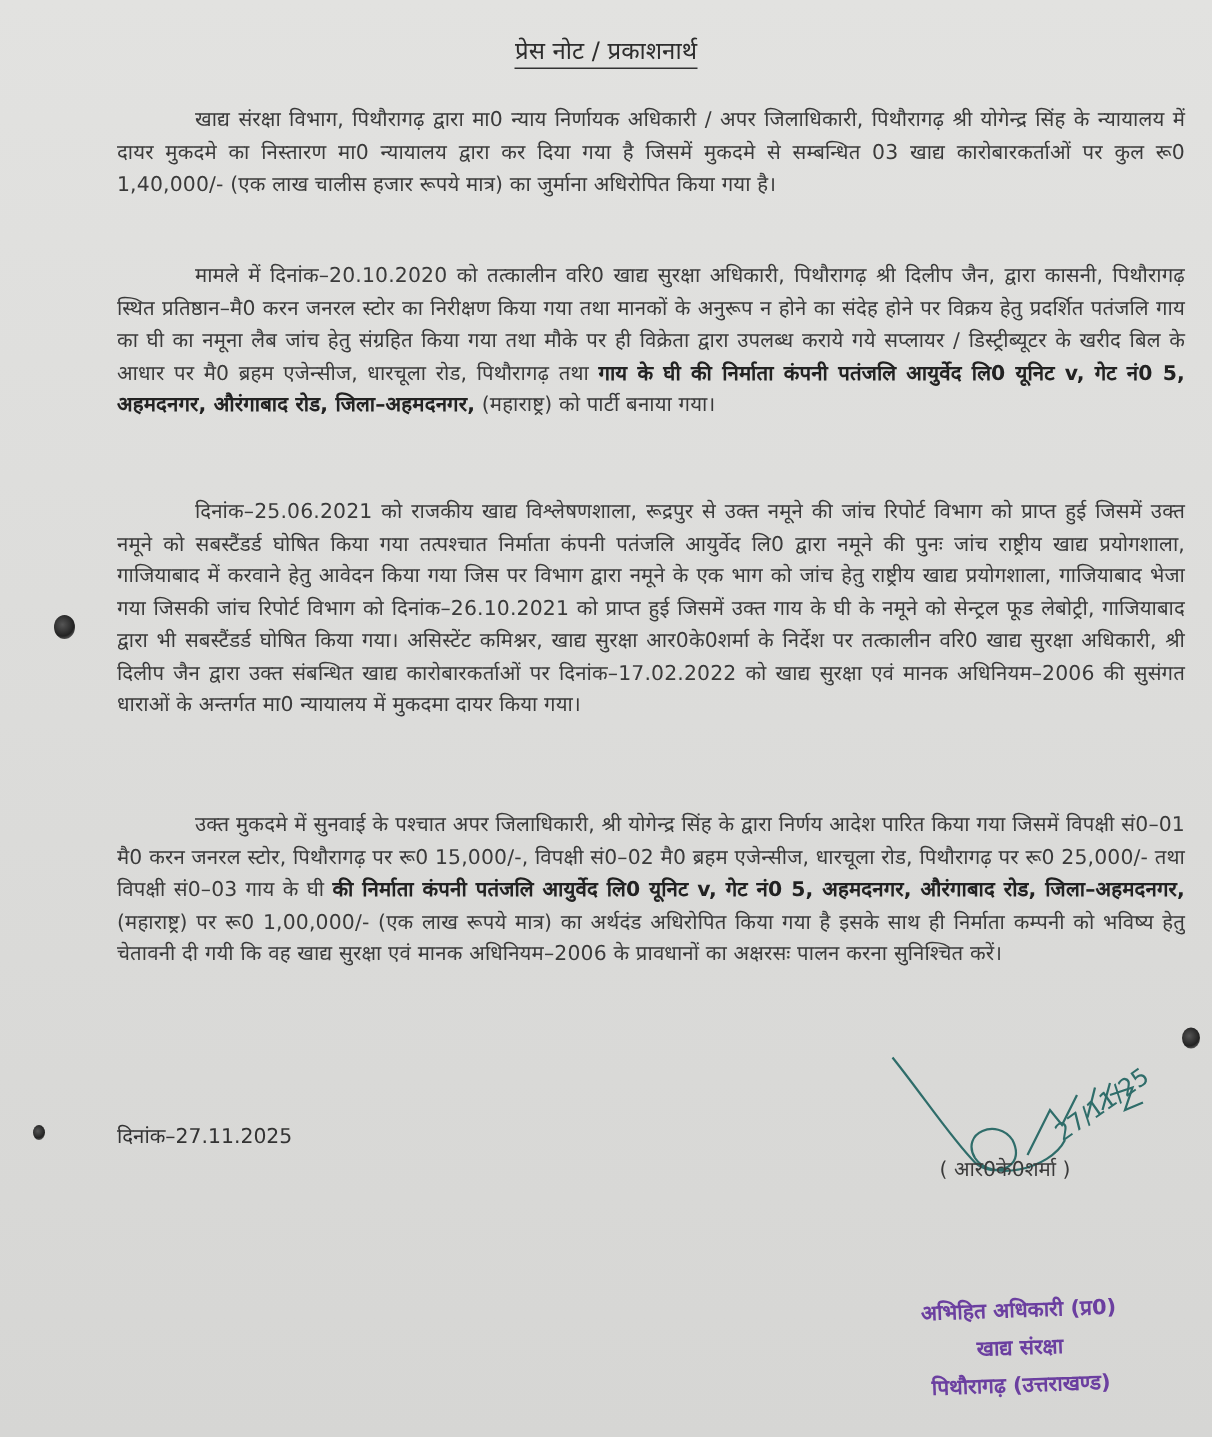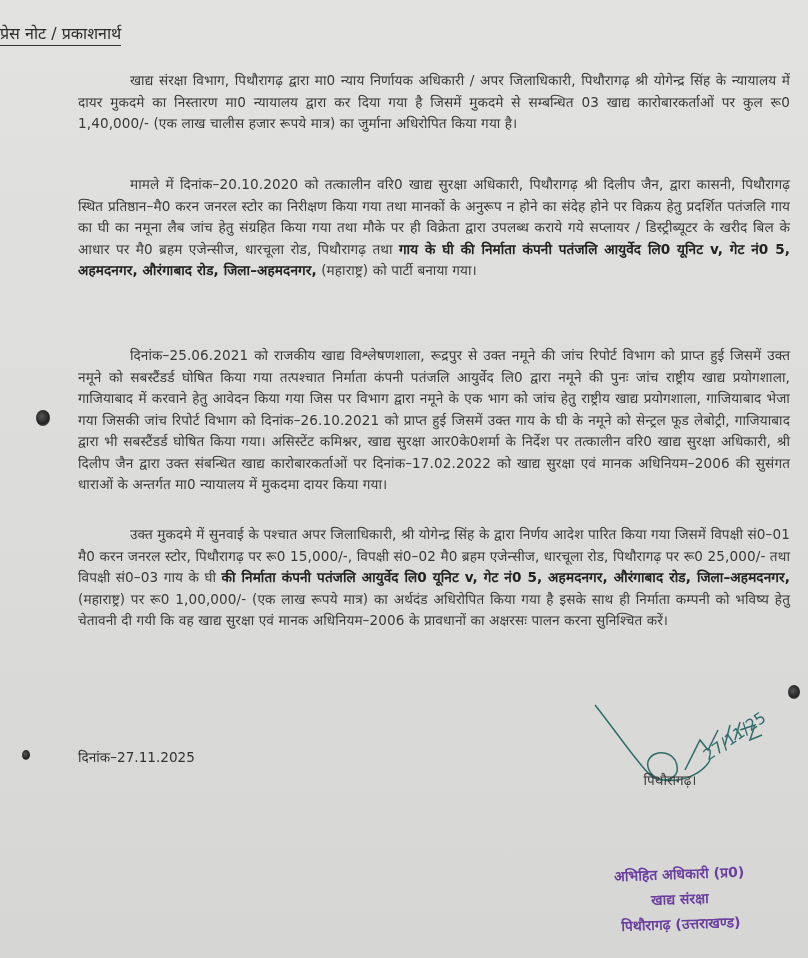--- a/index.html
+++ b/index.html
@@ -8,35 +8,35 @@
     background: #d9d9d7;
     font-family: "DejaVu Sans", sans-serif;
     color: #333;
     position: relative;
   }
   .paper {
     position: absolute; left: 0; top: 0; width: 808px; height: 958px;
     background: linear-gradient(180deg, #e2e2e0 0%, #dcdcda 50%, #d6d6d4 100%);
   }
   .title {
-    position: absolute; top: 22px; left: 0; width: 808px; 
+    position: absolute; top: 22px; left: 0; width: 808px; text-align: center;
     font-size: 16px; color: #2d2d2d;
   }
   .title span { border-bottom: 1.5px solid #333; padding-bottom: 2px; }
   .para {
     position: absolute; left: 78px; width: 712px;
     font-size: 13.6px; line-height: 21.5px; color: #3a3a3a;
     text-align: justify; text-indent: 52px;
     letter-spacing: 0.1px;
   }
   .para b { font-weight: bold; color: #222; }
   #p1 { top: 70px; }
   #p2 { top: 174px; }
-  #p3 { top: 345px; }
-  #p4 { top: 524px; }
+  #p3 { top: 331px; }
+  #p4 { top: 540px; }
   .hole {
     position: absolute; width: 14px; height: 16px; border-radius: 50%;
     background: radial-gradient(circle at 40% 40%, #555 0%, #222 60%, #999 100%);
   }
   .date {
     position: absolute; left: 78px; top: 747px; font-size: 13.6px; color: #333;
   }
   .sign-block {
     position: absolute; left: 545px; top: 770px; width: 250px; text-align: center;
     font-size: 13.6px; line-height: 21px; color: #3a3a3a;
@@ -79,21 +79,21 @@
 
   <div class="date">दिनांक–27.11.2025</div>
 
   <svg class="signature" viewBox="0 0 190 95">
     <path d="M5 5 C 25 30, 45 60, 60 75 C 70 85, 95 80, 85 60 C 75 45, 50 55, 60 72 C 70 88, 110 80, 120 60" fill="none" stroke="#2f6d6a" stroke-width="1.5"></path>
     <path d="M95 70 L 110 40 L 118 50 L 128 30 M135 45 L140 25 M145 40 L150 22 M150 30 L165 25 L160 40 L172 35" fill="none" stroke="#2f6d6a" stroke-width="1.5"></path>
     <text x="110" y="45" font-size="16" fill="#2f6d6a" transform="rotate(-35 140 40)">27/11/25</text>
   </svg>
 
   <div class="sign-block">
-    <div>पिथौरागढ़।</div>
+    <div>( आर0के0शर्मा )</div>
   </div>
 
   <div class="stamp">
     <div>अभिहित अधिकारी (प्र0)</div>
     <div>खाद्य संरक्षा</div>
     <div>पिथौरागढ़ (उत्तराखण्ड)</div>
   </div>
 
 </div>
 

